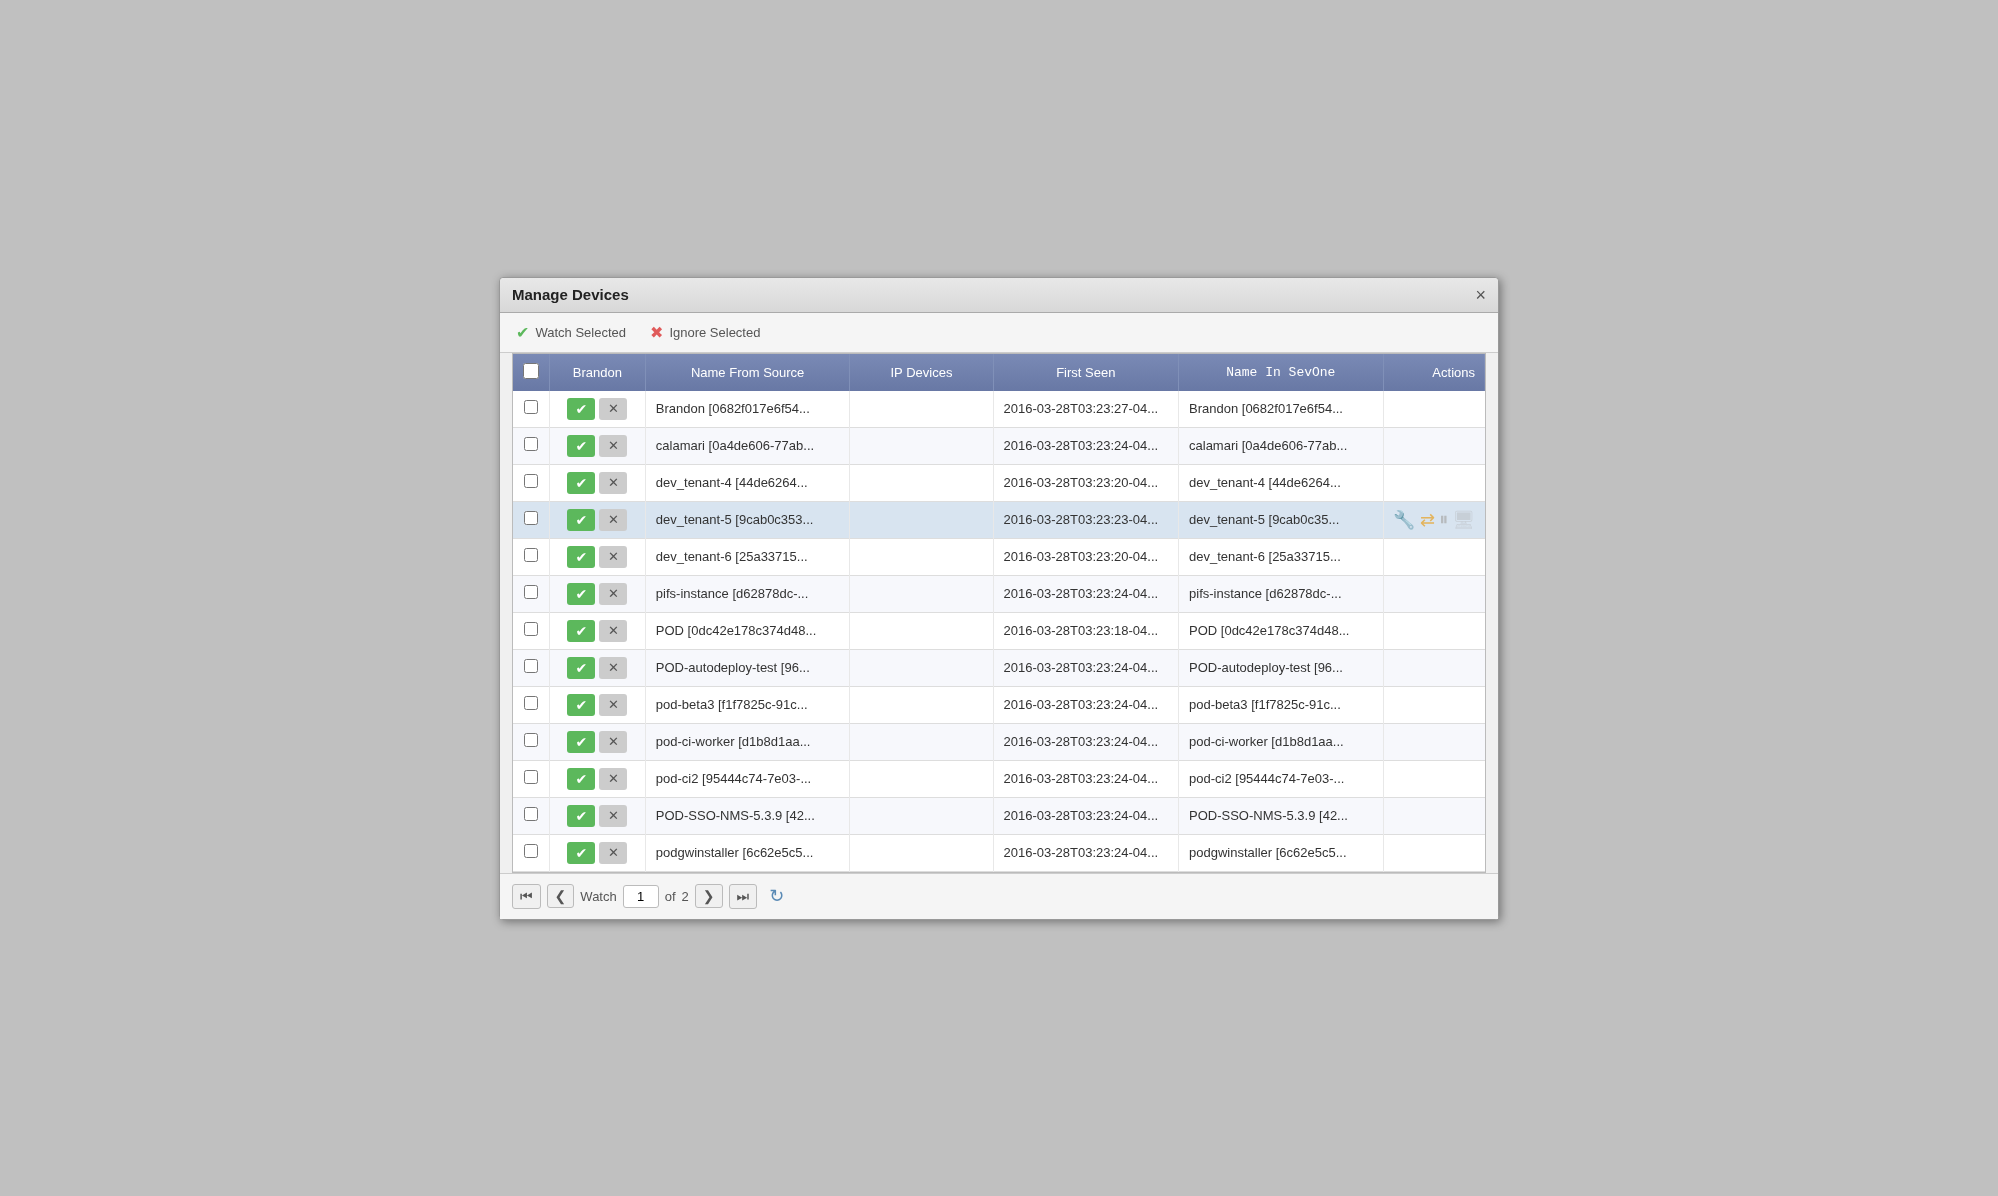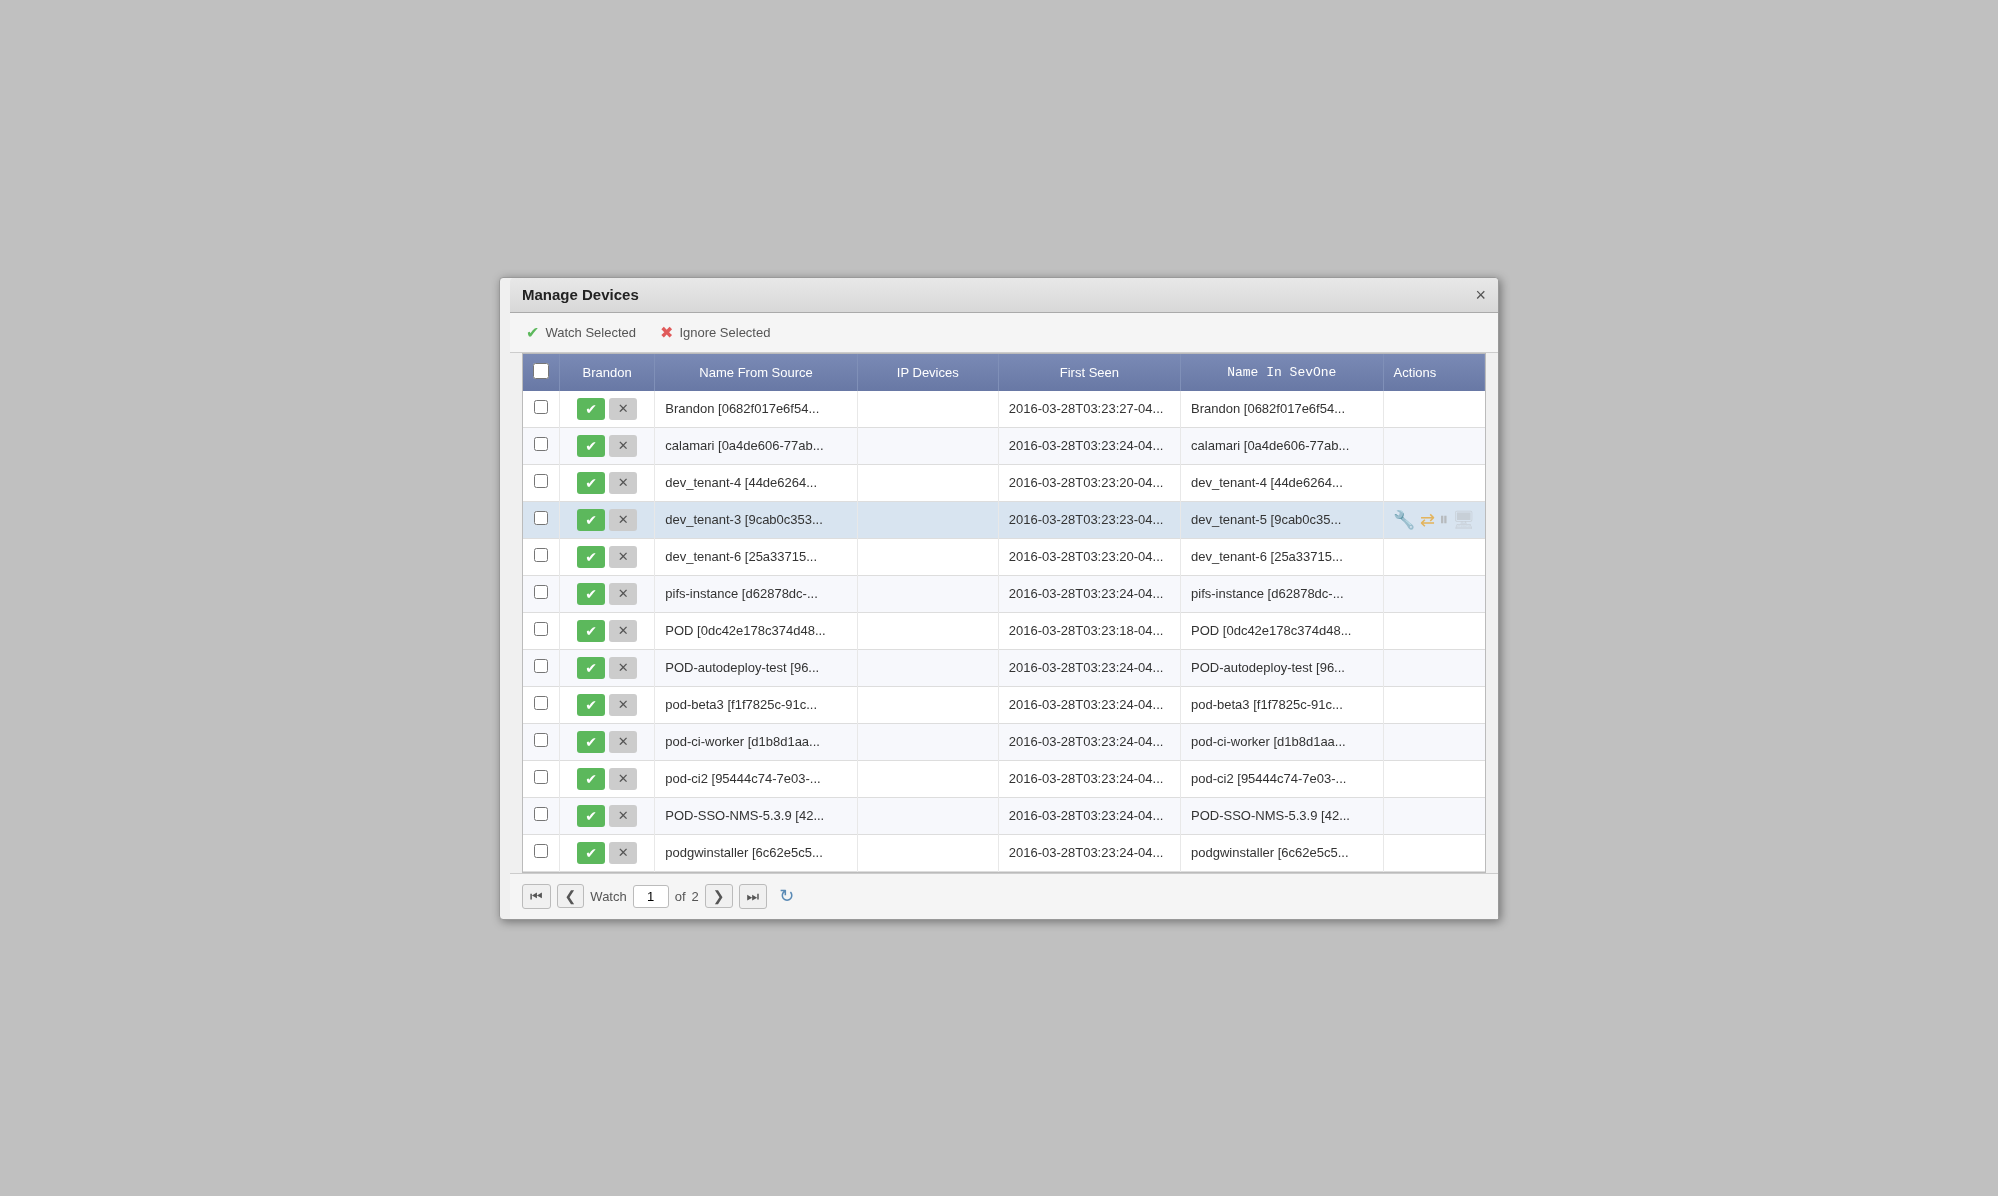--- a/index.html
+++ b/index.html
@@ -11,21 +11,20 @@
       min-height: 100vh;
       font-family: Arial, sans-serif;
       font-size: 13px;
     }
     .dialog {
       background: #f0f0f0;
       border: 1px solid #999;
       border-radius: 4px;
       width: 1000px;
       box-shadow: 2px 2px 10px rgba(0,0,0,0.4);
-      padding-left: 10px;
     }
     .dialog-title {
       background: linear-gradient(to bottom, #e8e8e8, #d8d8d8);
       border-bottom: 1px solid #aaa;
       padding: 8px 12px;
       font-size: 15px;
       font-weight: bold;
       color: #222;
       display: flex;
       justify-content: space-between;
@@ -92,21 +91,21 @@
       border-right: 1px solid #8090b8;
       white-space: nowrap;
     }
     thead th:last-child { border-right: none; }
     .th-checkbox { width: 36px; text-align: center; }
     .th-watched { width: 100px; text-align: center; }
     .th-name { width: 220px; }
     .th-ip { width: 160px; }
     .th-firstseen { width: 210px; }
     .th-sevone { width: 220px; font-family: Liberation Mono, monospace; }
-    .th-actions { width: 100px; text-align: left; margin-top: 15px; }
+    .th-actions { width: 100px; text-align: right; margin-top: 15px; }
     tbody tr {
       border-bottom: 1px solid #ddd;
       background: white;
     }
     tbody tr:nth-child(even) { background: #f7f8fc; }
     tbody tr.highlighted { background: #d8e4f0; }
     tbody td {
       padding: 7px 10px;
       border-right: 1px solid #e8e8e8;
       font-size: 13px;
@@ -322,21 +321,21 @@
               <td></td>
             </tr>
             <tr class="highlighted">
               <td class="td-checkbox"><input type="checkbox" class="row-checkbox" style=""></td>
               <td class="td-watched">
                 <div class="watch-cell">
                   <span class="watch-badge">✔</span>
                   <span class="watch-x-badge">✕</span>
                 </div>
               </td>
-              <td>dev_tenant-3 [9cab0c353...</td>
+              <td>dev_tenant-5 [9cab0c353...</td>
               <td></td>
               <td>2016-03-28T03:23:23-04...</td>
               <td>dev_tenant-5 [9cab0c35...</td>
               <td>
                 <div class="action-icons">
                   <span class="action-icon icon-wrench" title="Configure">🔧</span>
                   <span class="action-icon icon-refresh-arrow" title="Refresh" style="color: rgb(232, 160, 32); font-size: 18px;">⇄</span>
                   <span class="action-icon icon-pause" title="Pause">⏸</span>
                   <span class="action-icon icon-monitor" title="Monitor" style="filter: grayscale(1) opacity(0.5);">🖥</span>
                 </div>

